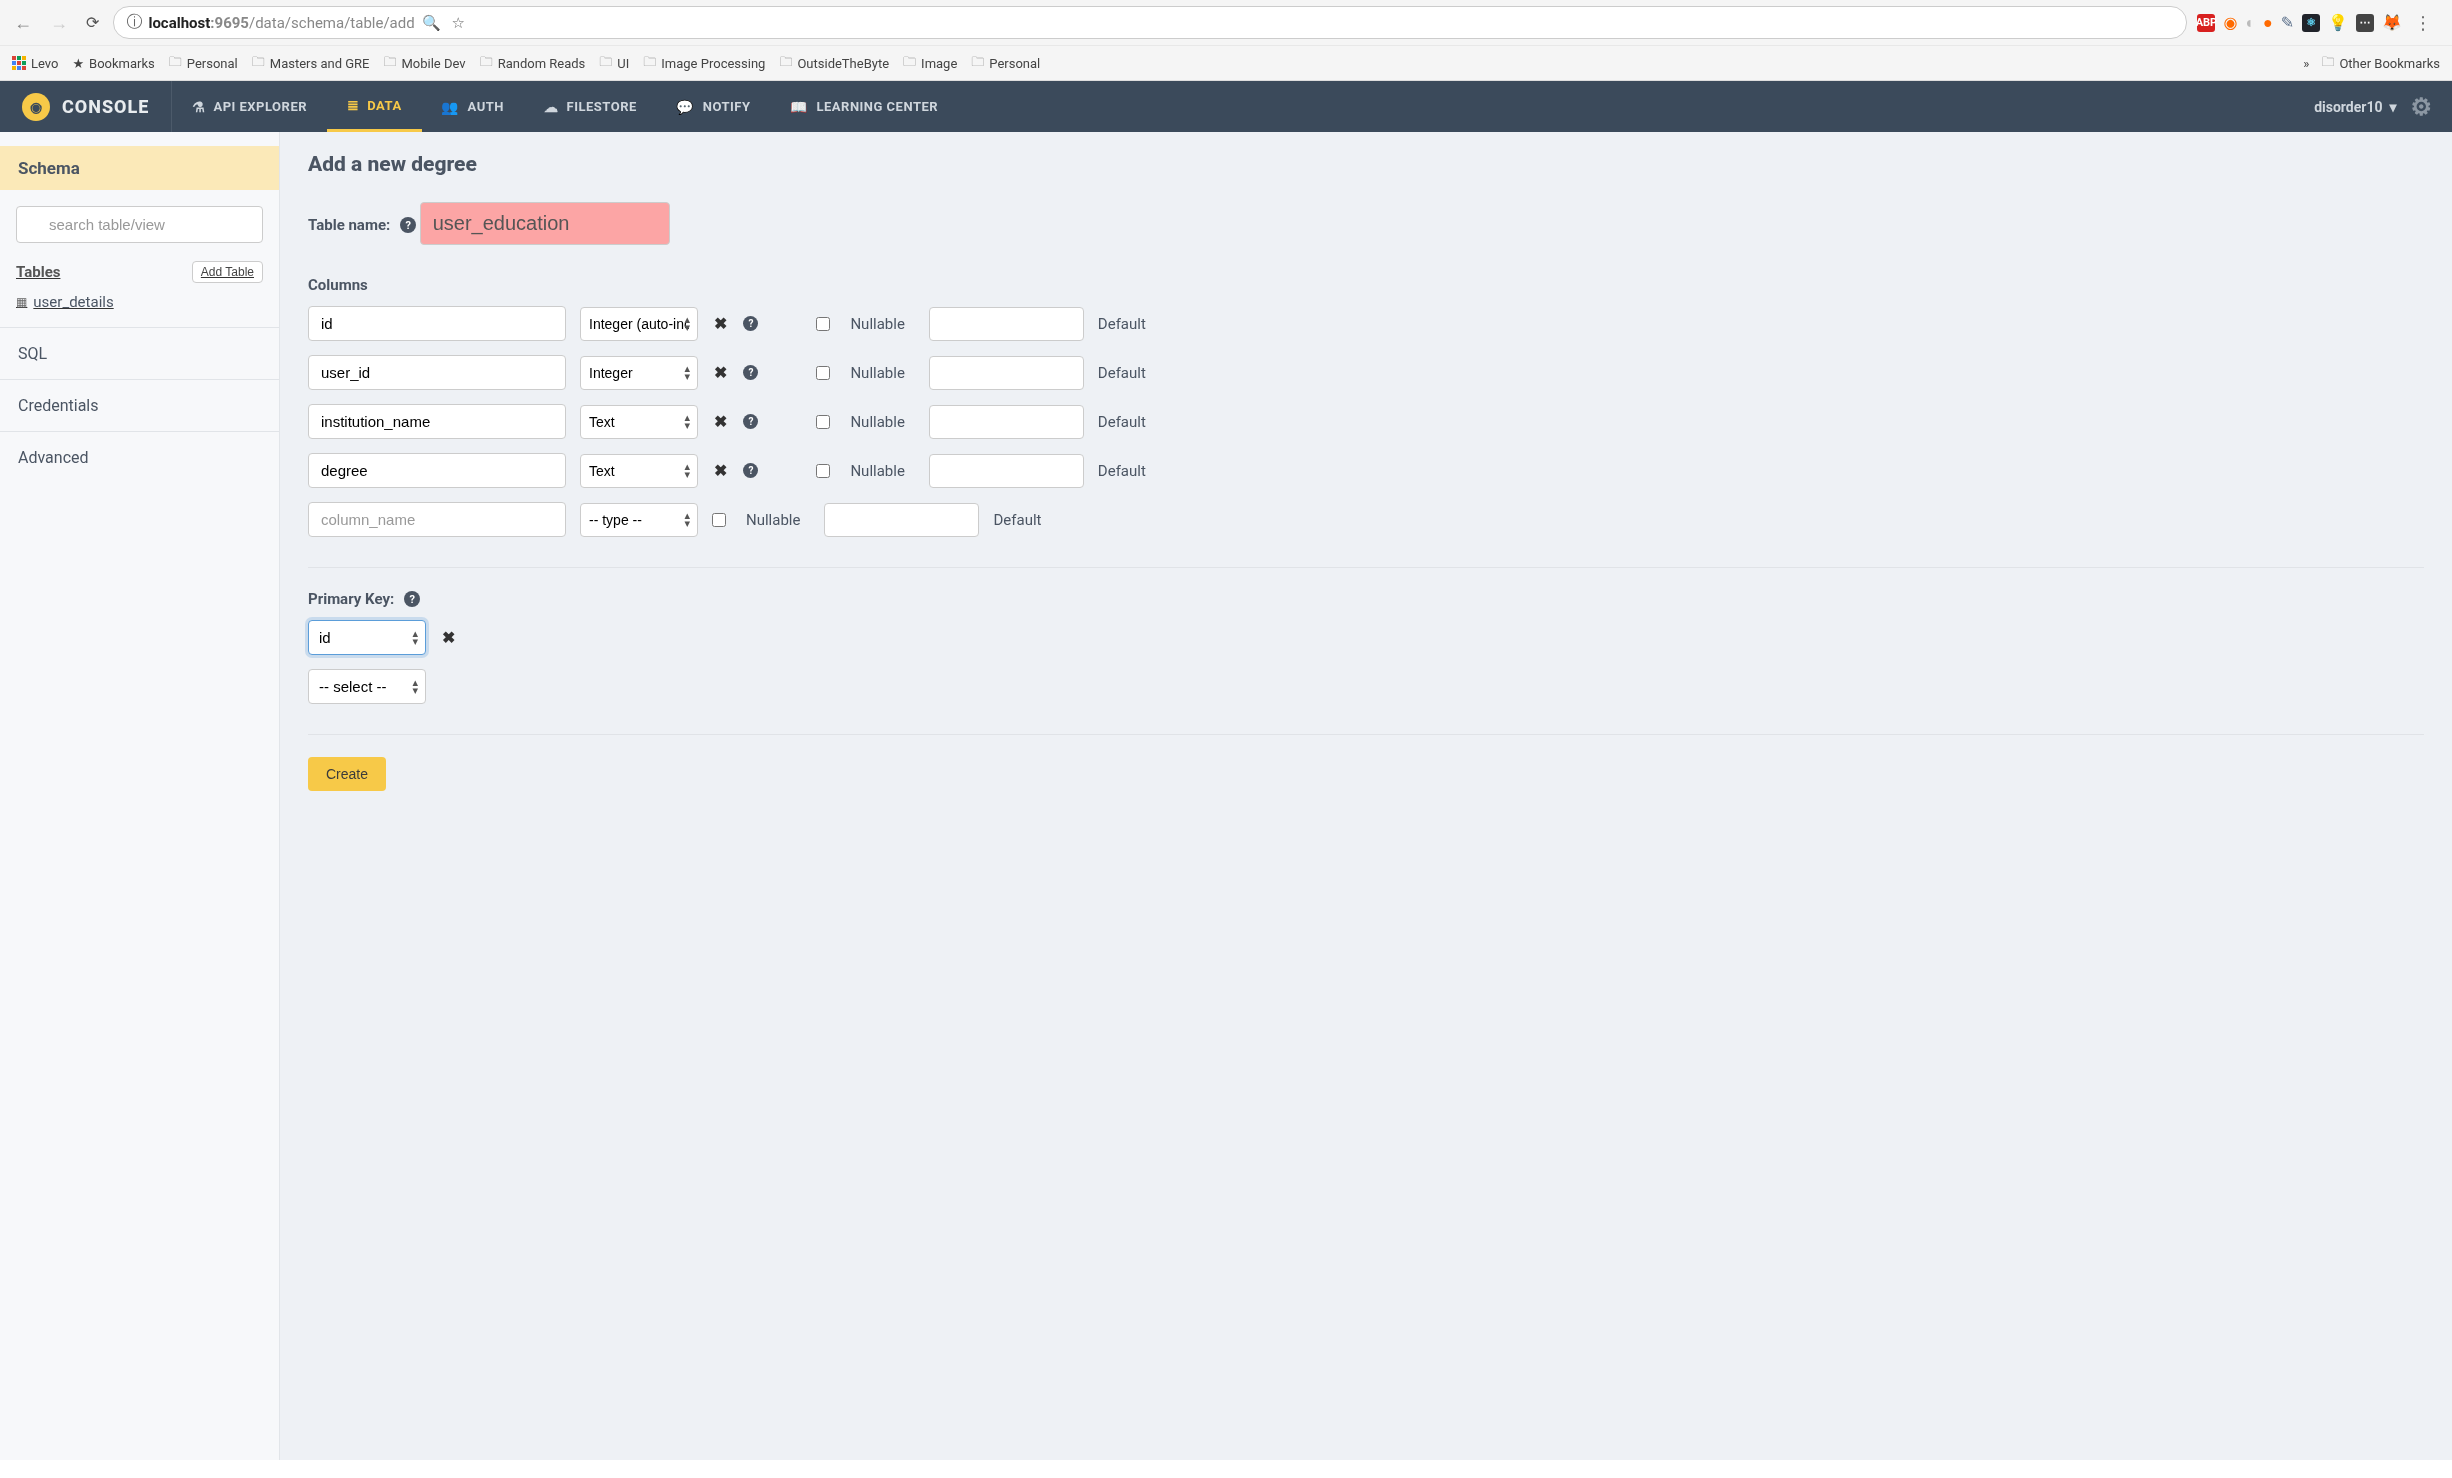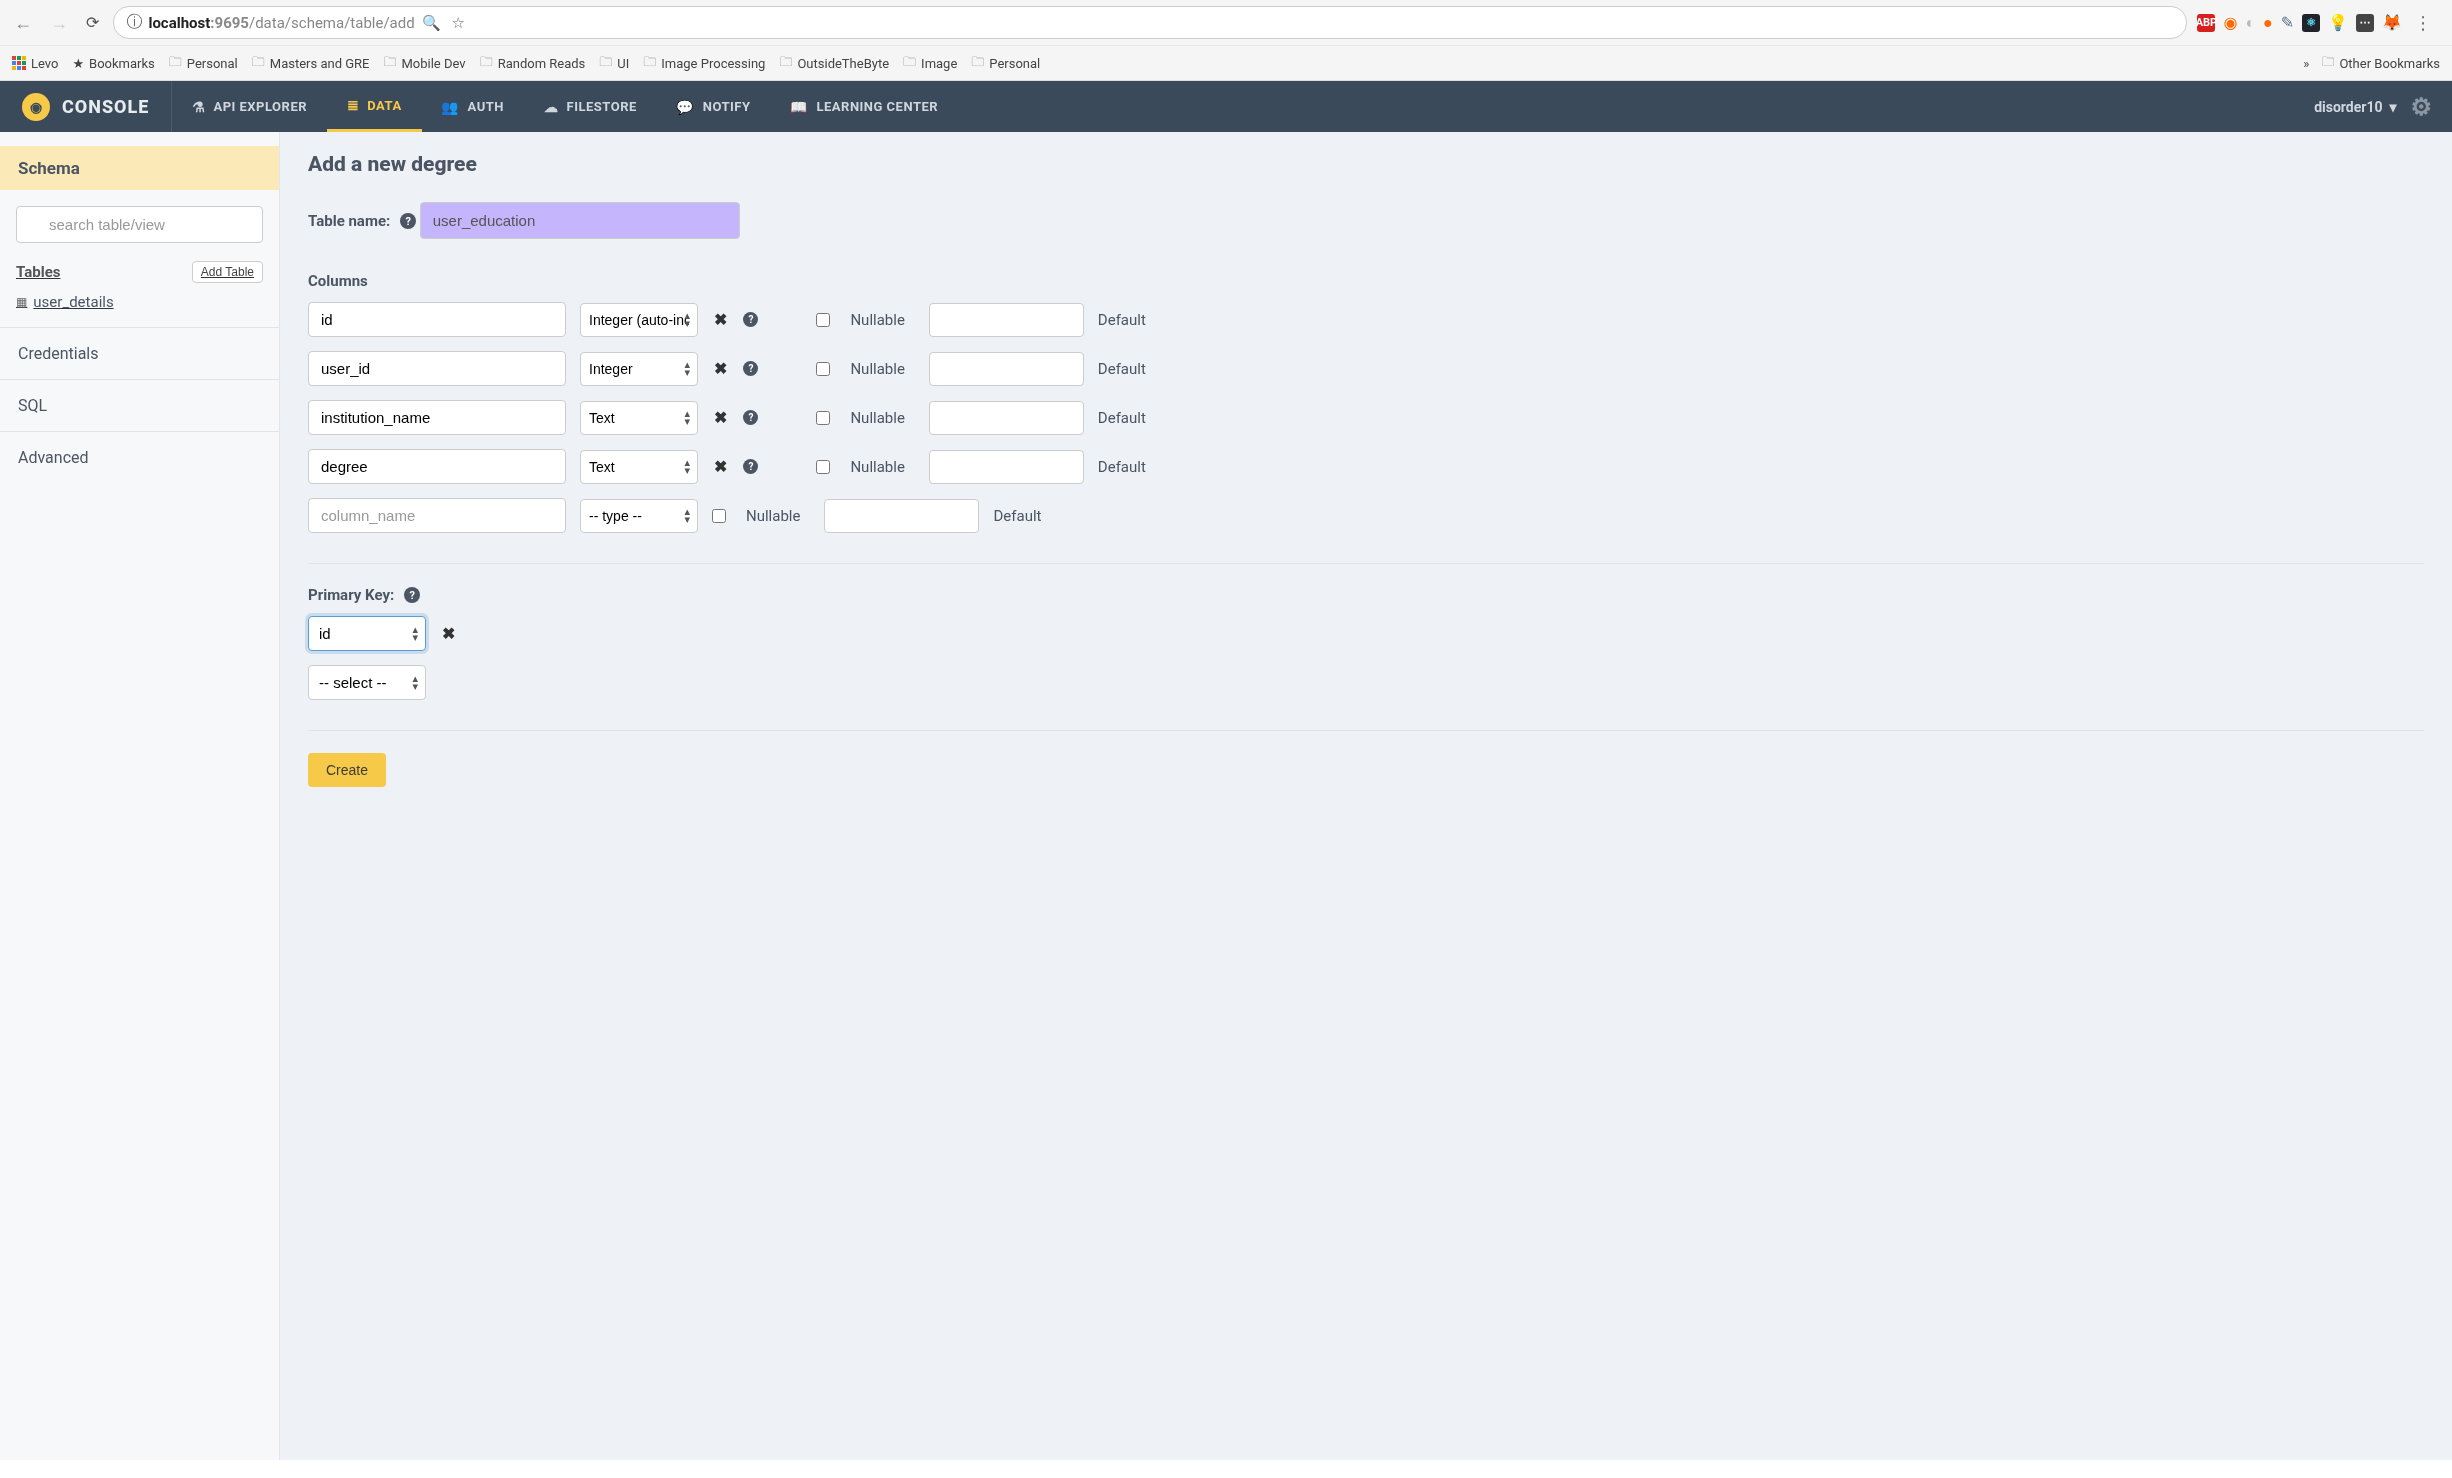--- a/index.html
+++ b/index.html
@@ -70,21 +70,21 @@
 .tables-hdr-label { font-weight: 700; color: #555; font-size: 15px; }
 .add-table-btn { margin-left: auto; border: 1px solid #ccc; border-radius: 4px; padding: 3px 8px; font-size: 12px; background: #fff; cursor: pointer; color: #444; }
 .table-link { color: #4b5563; font-size: 15px; display: flex; align-items: center; gap: 6px; cursor: pointer; }
 .table-ic { font-size: 12px; color: #666; }
 .sidebar-row { padding: 16px 18px; border-top: 1px solid #e1e4e8; font-size: 16px; color: #4b5563; cursor: pointer; }
 
 .main { flex: 1; padding: 20px 28px; background: #eef1f5; }
 .page-title { font-size: 21px; font-weight: 800; color: #4b5563; margin-bottom: 26px; }
 .field-label { font-weight: 700; color: #4b5563; font-size: 15px; display: inline-flex; align-items: center; gap: 10px; margin-bottom: 12px; }
 .help-ic { width: 16px; height: 16px; border-radius: 50%; background: #4b5563; color: #fff; display: inline-flex; align-items: center; justify-content: center; font-size: 11px; font-weight: bold; }
-.text-input { width: 320px; border: 1px solid #ccc; border-radius: 4px; padding: 9px 12px; font-size: 15px; background: #c4b5fd; color: #555; }
+.text-input { width: 250px; border: 1px solid #ccc; border-radius: 4px; padding: 9px 12px; font-size: 20px; background: #fca5a5; color: #555; }
 .section { margin-bottom: 30px; }
 
 .col-row { display: flex; align-items: center; gap: 14px; margin-bottom: 14px; }
 .col-name { width: 258px; border: 1px solid #ccc; border-radius: 4px; padding: 8px 12px; font-size: 15px; background: #fff; }
 .col-type { width: 118px; border: 1px solid #ccc; border-radius: 4px; padding: 8px 8px; font-size: 14px; background: #fff; appearance: none; position: relative; }
 .select-wrap { position: relative; display: inline-block; }
 .select-caret { position: absolute; right: 8px; top: 50%; transform: translateY(-50%); pointer-events: none; font-size: 11px; color: #555; line-height: 8px; }
 .x-btn { font-weight: bold; color: #333; font-size: 16px; cursor: pointer; padding: 0 2px; }
 .col-help { width: 15px; height: 15px; border-radius: 50%; background: #4b5563; color: #fff; display: inline-flex; align-items: center; justify-content: center; font-size: 10px; font-weight: bold; }
 .chk { width: 14px; height: 14px; }
@@ -234,22 +234,22 @@
       </div>
       <div class="tables-hdr">
         <span class="tables-hdr-label">Tables</span>
         <button class="add-table-btn">Add Table</button>
       </div>
       <div class="table-link">
         <span class="table-ic">▦</span>
         <span>user_details</span>
       </div>
     </div>
+    <div class="sidebar-row">SQL</div>
     <div class="sidebar-row">Credentials</div>
-    <div class="sidebar-row">SQL</div>
     <div class="sidebar-row">Advanced</div>
   </div>
 
   <div class="main">
     <div class="page-title">Add a new degree</div>
 
     <div class="section">
       <div class="field-label">
         <span>Table name:</span>
         <span class="help-ic">?</span>

